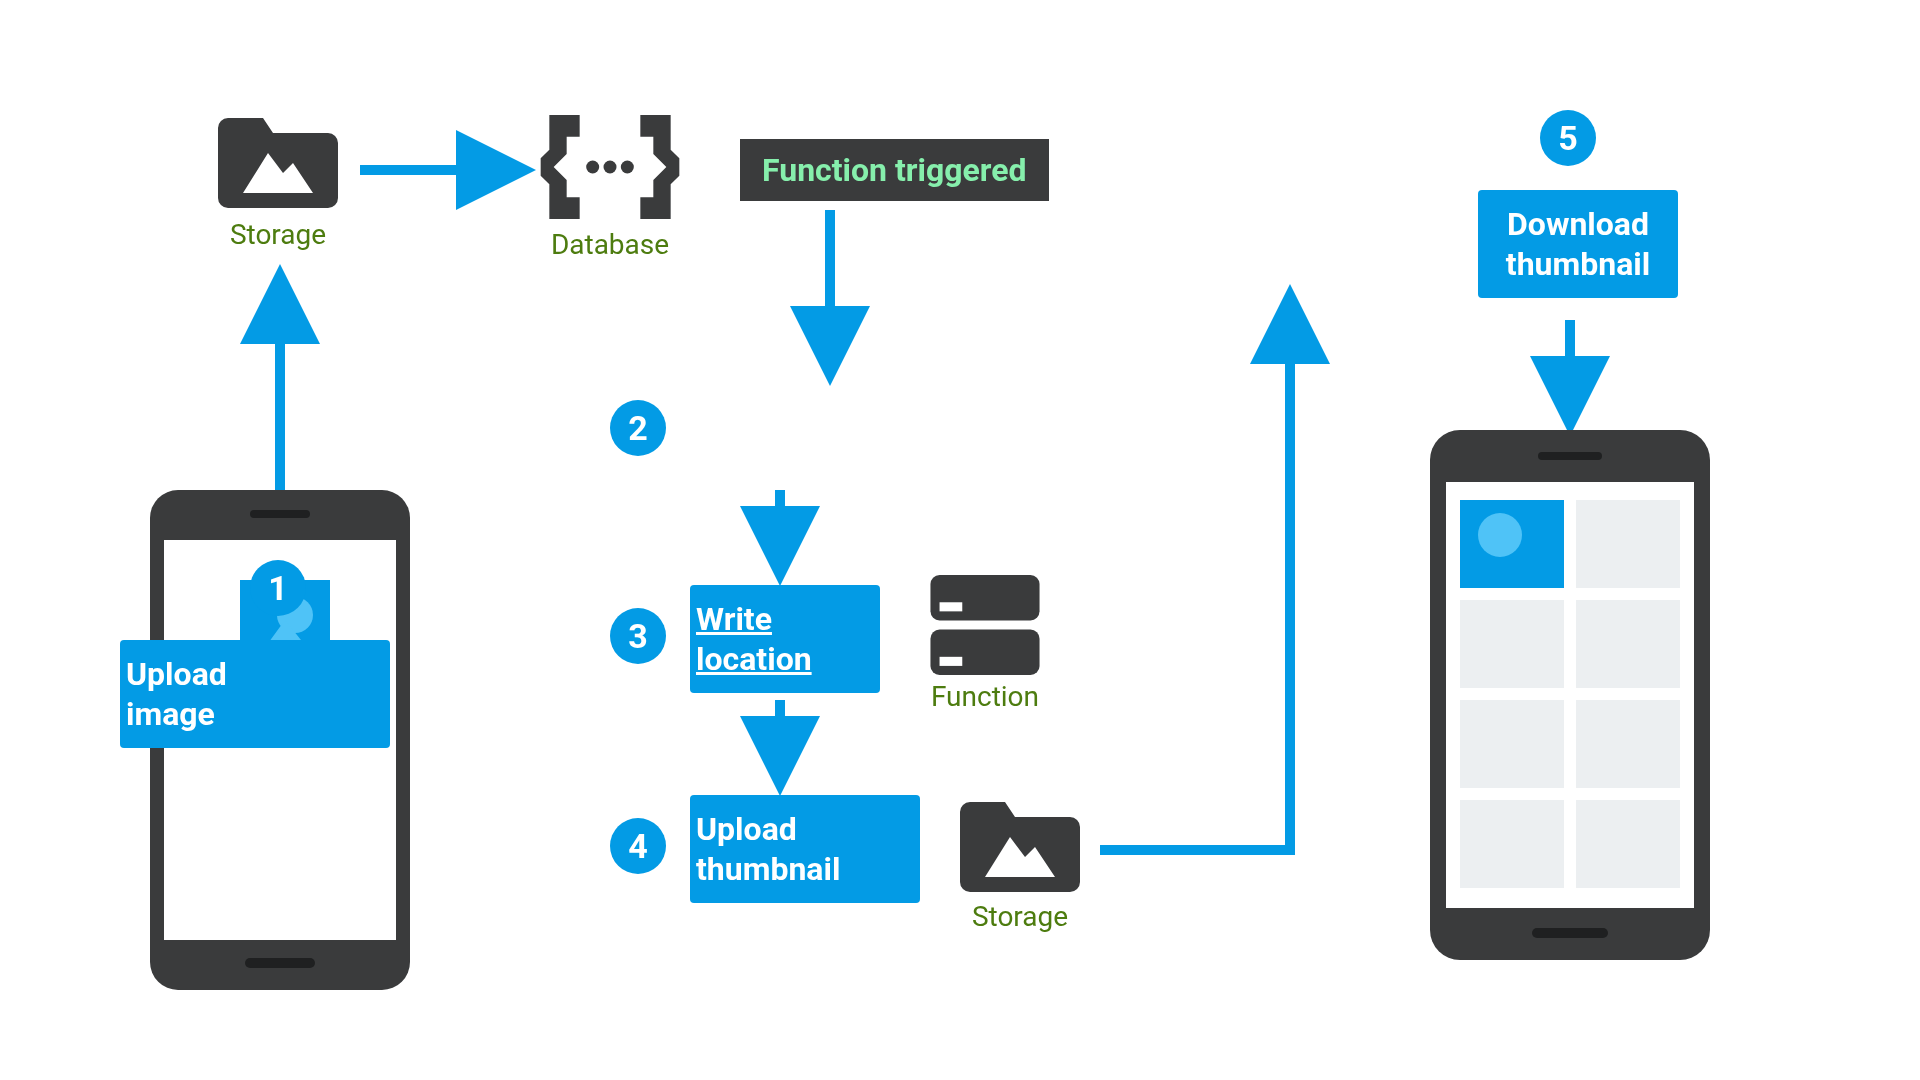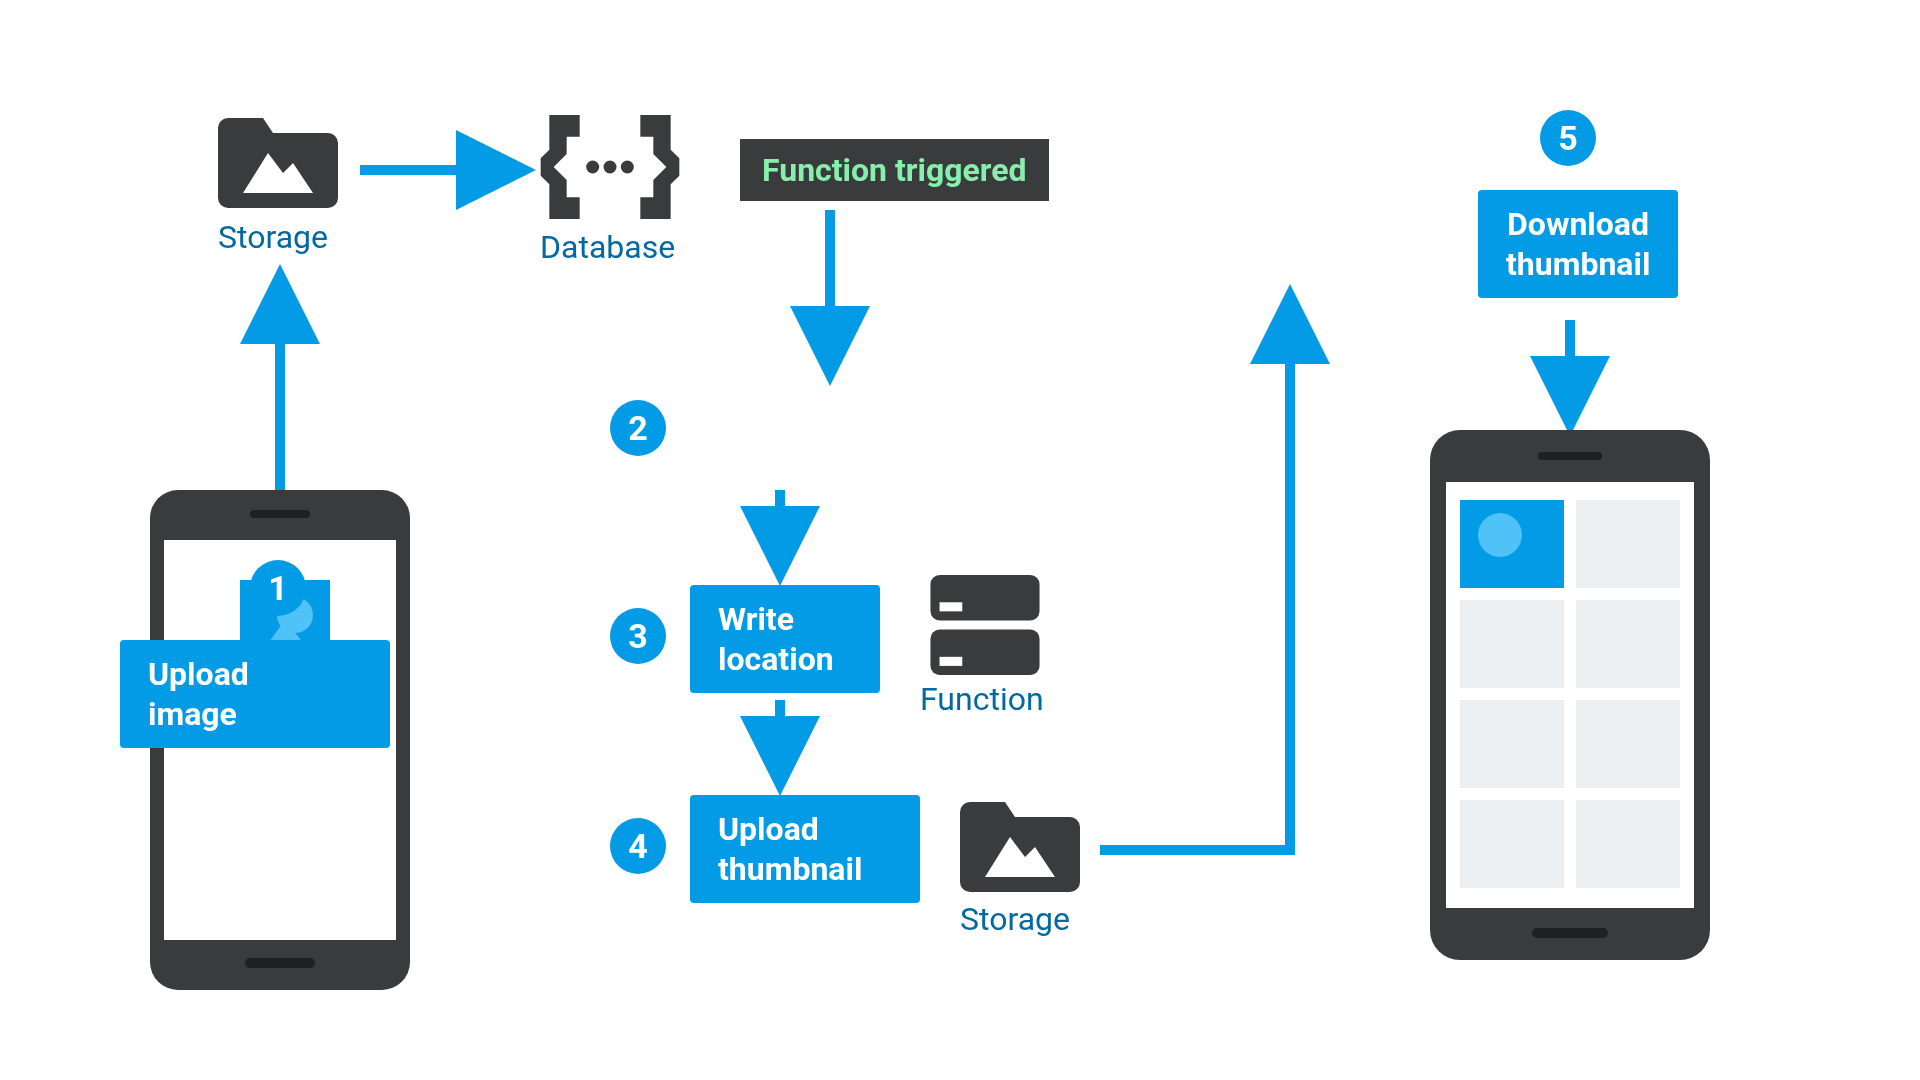--- a/index.html
+++ b/index.html
@@ -11,23 +11,23 @@
     font-family: "Roboto", "Helvetica Neue", Arial, sans-serif;
     position: relative;
   }
   .canvas {
     position: absolute;
     left: 0; top: 0;
     width: 1920px;
     height: 1080px;
   }
   .label-gray {
-    color: #0369a1;
-    font-size: 32px;
-    text-align: left;
+    color: #4d7c0f;
+    font-size: 28px;
+    text-align: center;
     position: absolute;
   }
   .badge {
     position: absolute;
     width: 56px;
     height: 56px;
     border-radius: 50%;
     background: #039be5;
     color: #fff;
     font-weight: 700;
@@ -36,21 +36,21 @@
     text-align: center;
   }
   .box-blue {
     position: absolute;
     background: #039be5;
     color: #fff;
     font-weight: 700;
     font-size: 32px;
     line-height: 1.25;
     border-radius: 4px;
-    padding: 14px 28px;
+    padding: 14px 6px;
     box-sizing: border-box;
   }
   .box-dark {
     position: absolute;
     background: #3a3b3c;
     color: #86efac;
     font-weight: 700;
     font-size: 32px;
     border-radius: 0;
     padding: 12px 22px;
@@ -150,21 +150,21 @@
 
   <div class="box-dark" style="left:740px; top:128px; white-space:nowrap;">Function triggered</div>
 
   <div class="badge" style="left:250px; top:560px;">1</div>
   <div class="box-blue" style="left:120px; top:640px; width:270px; white-space:pre-line;">Upload
 image</div>
 
   <div class="badge" style="left:610px; top:400px;">2</div>
 
   <div class="badge" style="left:610px; top:608px;">3</div>
-  <div class="box-blue" style="left:690px; top:585px; width:190px; white-space:pre-line;">Write
+  <div class="box-blue" style="left:690px; top:585px; width:190px; white-space:pre-line;text-decoration:underline;">Write
 location</div>
 
   <div class="badge" style="left:610px; top:818px;">4</div>
   <div class="box-blue" style="left:690px; top:795px; width:230px; white-space:pre-line;">Upload
 thumbnail</div>
 
   <div class="badge" style="left:1540px; top:110px;">5</div>
   <div class="box-blue" style="left:1478px; top:190px; width:200px; text-align:center; white-space:pre-line;">Download
 thumbnail</div>
 

